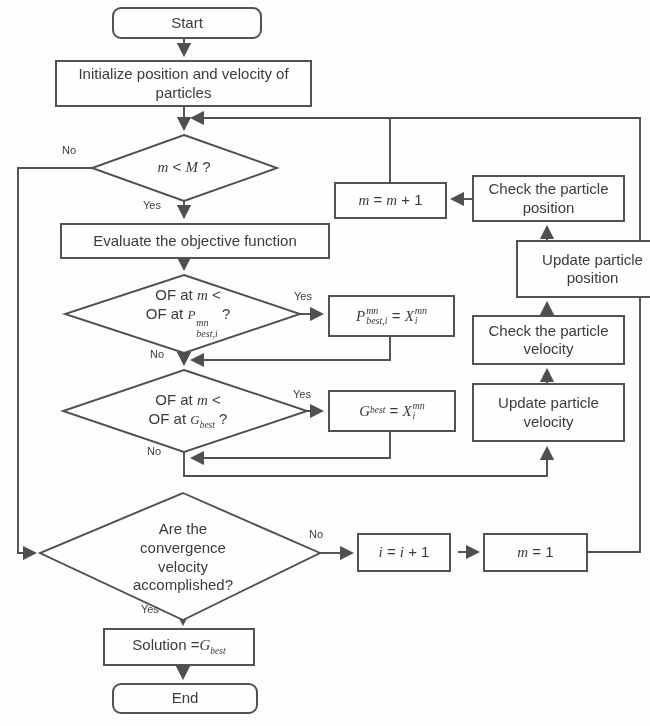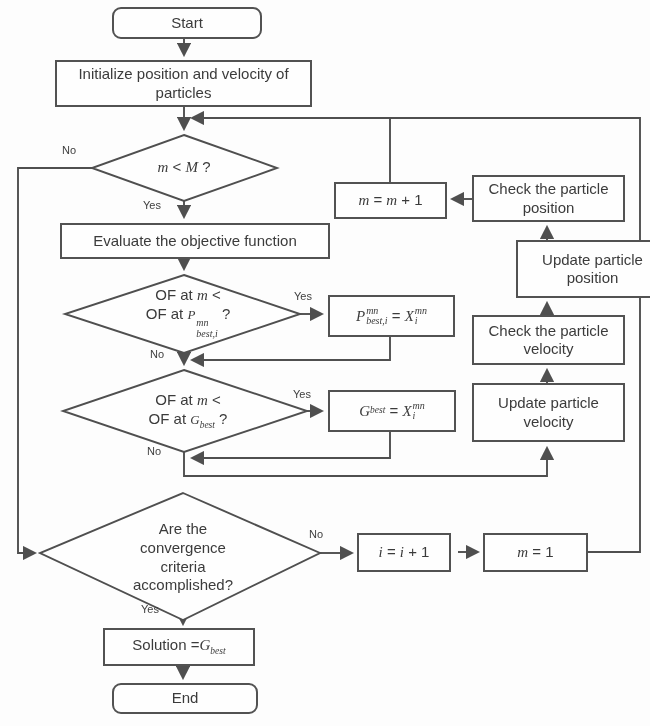--- a/index.html
+++ b/index.html
@@ -171,21 +171,21 @@
   </div>
 
   <div class="dlabel" style="left:188px;top:411px;">
     <div><span class="mop">OF at </span><span class="mvar">m</span><span class="mop"> &lt;</span></div>
     <div><span class="mop">OF at </span><span class="mvar" style="font-size:13px;">G</span><sub class="msub">best</sub><span class="mop"> ?</span></div>
   </div>
 
   <div class="dlabel" style="left:183px;top:557px;">
     <div>Are the</div>
     <div>convergence</div>
-    <div>criteria</div>
+    <div>velocity</div>
     <div>accomplished?</div>
   </div>
 
   <div class="elabel" style="left:62px;top:144px;">No</div>
   <div class="elabel" style="left:143px;top:199px;">Yes</div>
   <div class="elabel" style="left:294px;top:290px;">Yes</div>
   <div class="elabel" style="left:150px;top:348px;">No</div>
   <div class="elabel" style="left:293px;top:388px;">Yes</div>
   <div class="elabel" style="left:147px;top:445px;">No</div>
   <div class="elabel" style="left:309px;top:528px;">No</div>

